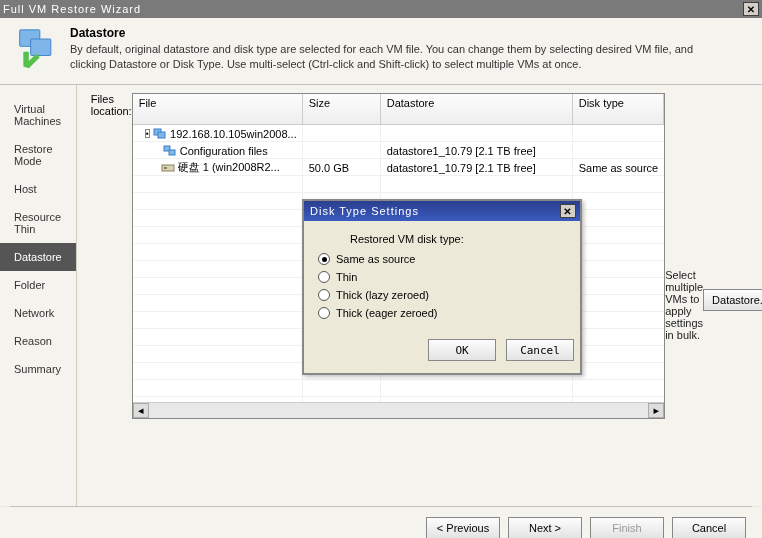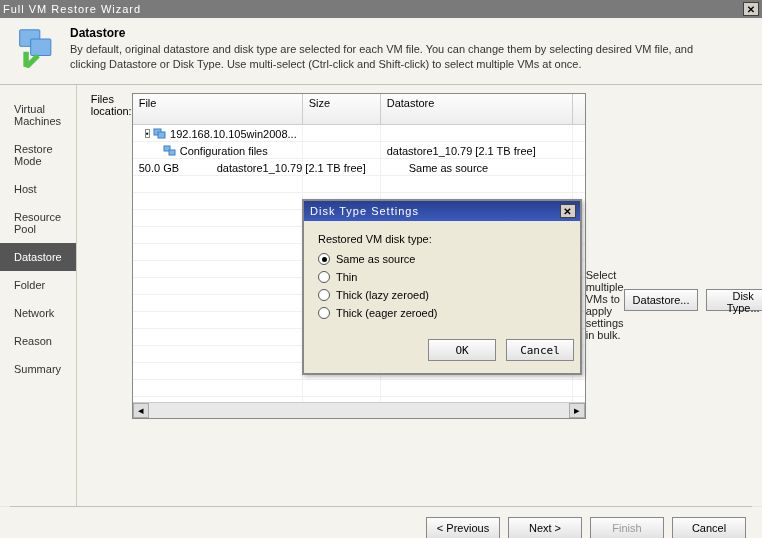--- a/index.html
+++ b/index.html
@@ -92,35 +92,36 @@
     <div class="header-title">Datastore</div>
     <div class="header-desc">By default, original datastore and disk type are selected for each VM file. You can change them by selecting desired VM file, and clicking Datastore or Disk Type. Use multi-select (Ctrl-click and Shift-click) to select multiple VMs at once.</div>
   </div>
 </div>
 
 <div class="main">
   <div class="sidebar">
     <div class="sidebar-item">Virtual Machines</div>
     <div class="sidebar-item">Restore Mode</div>
     <div class="sidebar-item">Host</div>
-    <div class="sidebar-item">Resource Pool</div>
+    <div class="sidebar-item">Resource Thin</div>
     <div class="sidebar-item active">Datastore</div>
     <div class="sidebar-item">Folder</div>
     <div class="sidebar-item">Network</div>
     <div class="sidebar-item">Reason</div>
     <div class="sidebar-item">Summary</div>
   </div>
 
   <div class="content">
     <div class="files-label">Files location:</div>
     <div class="table-wrap">
       <div class="table-head">
         <div class="th col-file">File</div>
         <div class="th col-size">Size</div>
         <div class="th col-ds">Datastore</div>
+        <div class="th col-dt">Disk type</div>
       </div>
       <div class="table-body">
         <div class="grid-lines"></div>
 
         <div class="row">
           <div class="td col-file">
             <span class="tree-toggle">▪</span>
             <span class="tree-icon">
               <svg width="14" height="12" viewBox="0 0 14 12">
                   <rect x="1" y="1" width="7" height="6" fill="#7fb6ea" stroke="#3a7fca"></rect>
@@ -143,20 +144,29 @@
                 </svg>
             </span>
             <span>Configuration files</span>
           </div>
           <div class="td col-size"></div>
           <div class="td col-ds">datastore1_10.79 [2.1 TB free]</div>
           <div class="td col-dt"></div>
         </div>
 
         <div class="row">
+          <div class="td col-file indent1b">
+            <span class="tree-icon">
+              <svg width="14" height="12" viewBox="0 0 14 12">
+                  <rect x="1" y="3" width="12" height="6" fill="#d9d2b5" stroke="#8a8260"></rect>
+                  <rect x="3" y="5" width="3" height="2" fill="#8a8260"></rect>
+                </svg>
+            </span>
+            <span>硬盘 1 (win2008R2...</span>
+          </div>
           <div class="td col-size">50.0 GB</div>
           <div class="td col-ds">datastore1_10.79 [2.1 TB free]</div>
           <div class="td col-dt">Same as source</div>
         </div>
       </div>
       <div class="hscroll">
         <div class="arrow">◂</div>
         <div class="track"></div>
         <div class="arrow">▸</div>
       </div>
@@ -179,21 +189,21 @@
   <button class="btn" disabled="">Finish</button>
   <button class="btn">Cancel</button>
 </div>
 
 <div class="dialog">
   <div class="dlg-titlebar">
     <span class="t">Disk Type Settings</span>
     <span class="dlg-close">✕</span>
   </div>
   <div class="dlg-body">
-    <div style="margin-bottom:8px;">Restored VM disk type:</div>
+    <div style="margin-bottom:8px;margin-left:32px;">Restored VM disk type:</div>
     <div class="radio-row">
       <span class="radio checked"></span>
       <span>Same as source</span>
     </div>
     <div class="radio-row">
       <span class="radio"></span>
       <span>Thin</span>
     </div>
     <div class="radio-row">
       <span class="radio"></span>

